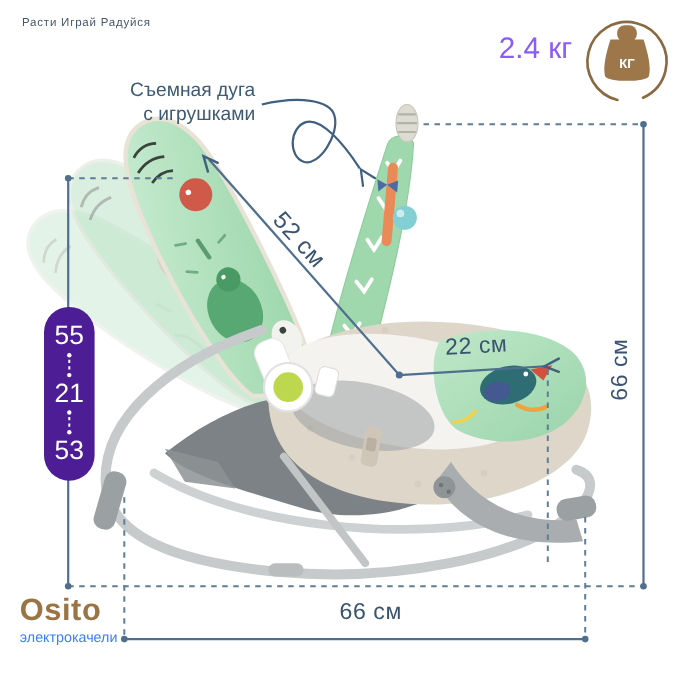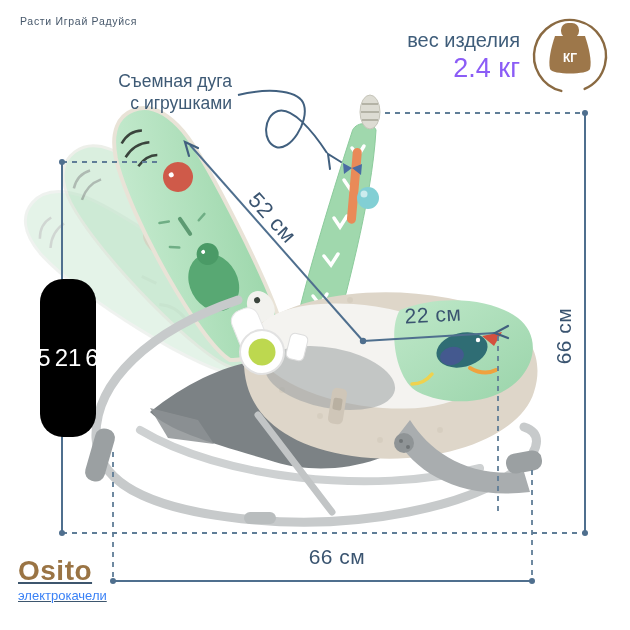--- a/index.html
+++ b/index.html
@@ -26,27 +26,27 @@
 
   
   .dim{font-size:21px;color:#3a5470;white-space:nowrap;letter-spacing:.5px;}
   .dim-52{left:272px;top:218px;transform:translate(-50%,-50%) rotate(48deg);font-size:22px;}
   .dim-22{left:433px;top:315px;transform:translate(-50%,-50%) rotate(-3deg);}
   .dim-66-right{left:564px;top:336px;transform:translate(-50%,-50%) rotate(-90deg);}
   .dim-66-bottom{left:337px;top:557px;transform:translate(-50%,-50%);}
 
   
   .pill{
-    left:40px;top:279px;width:56px;height:158px;background:#000000;border-radius:23px;
-    display:flex;flex-direction:row;align-items:center;justify-content:center;gap:2px;
+    left:40px;top:279px;width:46px;height:158px;background:#4c1d95;border-radius:23px;
+    display:flex;flex-direction:column;align-items:center;justify-content:center;gap:2px;
   }
   .pill-num{color:#ffffff;font-size:24px;font-weight:500;line-height:24px;}
 
   
-  .footer{left:18px;top:556px;text-decoration:underline;}
+  .footer{left:18px;top:540px;}
   .footer-model{font-size:28px;font-weight:800;letter-spacing:.5px;color:#9a7444;line-height:30px;}
   .footer-category{font-size:13px;color:#3b82f6;margin-top:2px;font-weight:500;}
 
   svg{display:block;}
   .layer{left:0;top:0;}
 </style>
 </head>
 <body>
 
 <svg class="abs layer" width="630" height="630" viewBox="0 0 630 630">
@@ -203,21 +203,20 @@
     <path d="M 238,95 C 272,87 300,91 304,105 C 309,122 290,152 276,147 C 262,142 263,116 278,111 C 292,107 312,130 327,153"></path>
     <polyline points="330,169 328,154 341,162" stroke-linecap="round"></polyline>
   </g>
 </svg>
 
 <div class="abs brand">
   <div class="brand-tagline">Расти Играй Радуйся</div>
 </div>
 
 <div class="abs weight-block">
-  <div class="weight-label">вес изделия</div>
   <div class="weight-value">2.4 кг</div>
 </div>
 
 <svg class="abs weight-badge" width="88" height="88" viewBox="0 0 88 88">
   <circle cx="44" cy="44" r="36" fill="none" stroke="#8a6a42" stroke-width="2.4" stroke-dasharray="202 24" stroke-linecap="round" transform="rotate(104 44 44)"></circle>
   <rect x="35" y="11" width="18" height="15" rx="7" fill="#9d774a"></rect>
   <path d="M29,24 L59,24 C63,36 66,49 64,57 C62,63 26,63 24,57 C22,49 25,36 29,24 Z" fill="#9d774a"></path>
   <text x="44" y="50" text-anchor="middle" font-size="12" font-weight="bold" fill="#ffffff" font-family="Liberation Sans, sans-serif">КГ</text>
 </svg>
 
@@ -237,19 +236,19 @@
     <circle cx="4" cy="3" r="2" fill="#fff"></circle>
     <line x1="4" y1="7" x2="4" y2="17" stroke="#fff" stroke-width="1.8" stroke-dasharray="3 3"></line>
     <circle cx="4" cy="21" r="2" fill="#fff"></circle>
   </svg>
   <div class="pill-num">21</div>
   <svg width="8" height="24" viewBox="0 0 8 24">
     <circle cx="4" cy="3" r="2" fill="#fff"></circle>
     <line x1="4" y1="7" x2="4" y2="17" stroke="#fff" stroke-width="1.8" stroke-dasharray="3 3"></line>
     <circle cx="4" cy="21" r="2" fill="#fff"></circle>
   </svg>
-  <div class="pill-num">64</div>
+  <div class="pill-num">53</div>
 </div>
 
 <div class="abs footer">
   <div class="footer-model">Osito</div>
   <div class="footer-category">электрокачели</div>
 </div>
 
 </body></html>

